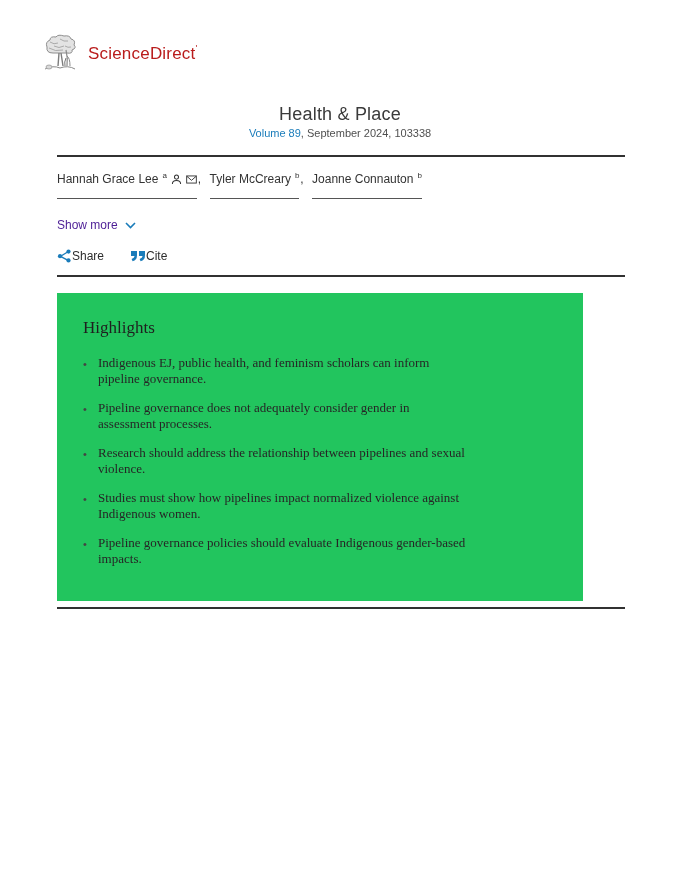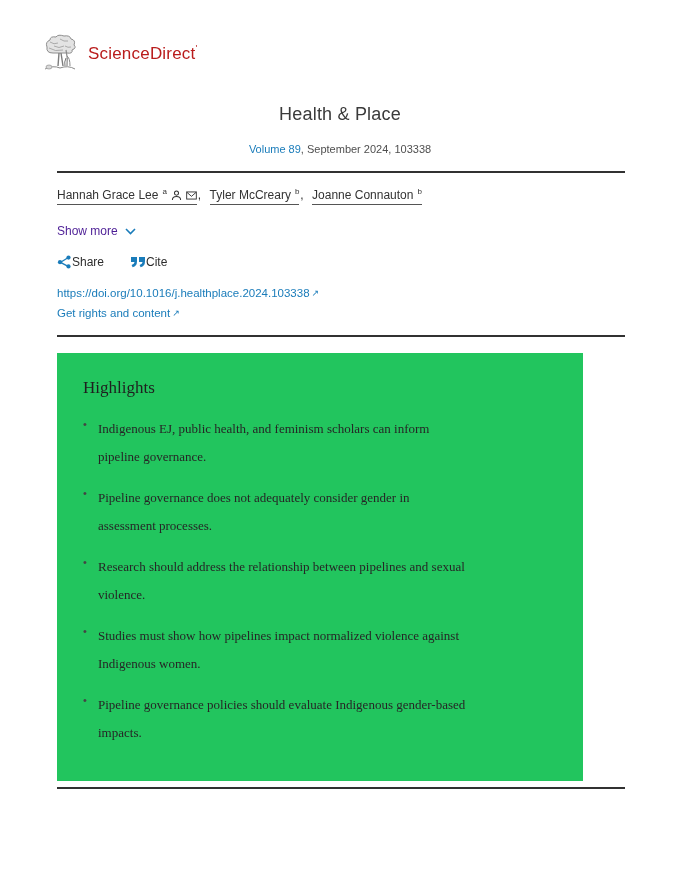--- a/index.html
+++ b/index.html
@@ -10,32 +10,32 @@
 
   
   .topbar { margin:34px 0 0 40px; display:flex; align-items:center; gap:8px; }
   .tree-logo { width:40px; height:40px; }
   .brand { font-size:17px; font-weight:400; letter-spacing:.2px; }
   .brand-mark { font-size:9px; vertical-align:top; position:relative; top:-1px; }
 
   
   .journal-head { text-align:center; margin-top:30px; }
   .journal-title { font-size:18px; color:#3a3a3a; font-weight:400; letter-spacing:.2px; }
-  .journal-meta { margin-top:18px; font-size:11px; color:#4f4f4f; }
+  .journal-meta { margin-top:2px; font-size:11px; color:#4f4f4f; }
   a.link { color:#1a7cba; text-decoration:none; cursor:pointer; }
 
   .rule { border:0; border-top:2px solid #313131; margin:0 55px 0 57px; }
   .rule-1 { margin-top:16px; }
 
   
   .title { margin-top:23px; font-family:"Liberation Serif", serif; font-weight:400;
            font-size:24px; line-height:32px; color:#1f1f1f; white-space:pre-line; }
 
   .authors { margin-top:15px; font-size:12px; color:#333; }
-  .author { border-bottom:1px solid #555; padding-bottom:2px; cursor:pointer;
+  .author { border-bottom:1px solid #555; padding-bottom:12px; cursor:pointer;
             display:inline-flex; align-items:center; gap:4px; }
   .author .sup { font-size:8px; vertical-align:top; position:relative; top:-4px; }
   .author-sep { margin:0 5px 0 1px; }
   .mini-icon { width:11px; height:11px; display:inline-block; }
 
   .show-more { margin-top:19px; font-size:12px; color:#4c1d95; display:flex;
                align-items:center; gap:7px; cursor:pointer; width:max-content; }
 
   .actions { margin-top:17px; display:flex; align-items:center; gap:26px; }
   .action-btn { display:flex; align-items:center; font-size:12px;
@@ -50,21 +50,21 @@
   
   .highlights { margin:16px 97px 0 57px; background:#22c55e; width:526px;
                 padding:25px 36px 34px 26px; }
   .hl-heading { font-family:"Liberation Serif", serif; font-weight:400;
                 font-size:17px; color:#1f1f1f; }
   .hl-list { list-style:none; margin-top:17px; }
   .hl-item { display:flex; margin-bottom:13px; }
   .hl-bullet { width:15px; flex:0 0 15px; font-size:11px; color:#444;
                padding-top:3px; }
   .hl-text { font-family:"Liberation Serif", serif; font-size:13px;
-             line-height:28px; color:#262626; white-space:pre-line; }
+             line-height:16px; color:#262626; white-space:pre-line; }
 
   .rule-3 { margin-top:6px; }
 </style>
 </head>
 <body>
 
 <header class="topbar">
   <svg class="tree-logo" viewBox="0 0 40 40" aria-hidden="true">
     <g fill="none" stroke="#8e8e8e" stroke-width="1">
       <path d="M7,13 Q5,8 10,6 Q10,2 16,3 Q18,0 24,2 Q30,1 31,5 Q36,6 34,11 Q37,14 32,16 Q33,20 27,19 L13,19 Q6,19 7,13 Z" fill="#e3e3e3"></path>
@@ -141,32 +141,20 @@
     </div>
     <div class="action-btn">
       <svg width="16" height="12" viewBox="0 0 16 12" fill="#1a7cba">
         <path d="M1,1 H7 V5.2 Q7,10.4 2.6,11.2 L1.6,9.1 Q4.4,8.2 4.6,6 H1 Z"></path>
         <path d="M9,1 H15 V5.2 Q15,10.4 10.6,11.2 L9.6,9.1 Q12.4,8.2 12.6,6 H9 Z"></path>
       </svg>
       <span>Cite</span>
     </div>
   </div>
 
-  <div class="doi-block">
-    <div class="row">
-      <a class="link">
-        <span>https://doi.org/10.1016/j.healthplace.2024.103338</span><span class="ext-arrow">↗</span>
-      </a>
-    </div>
-    <div class="row">
-      <a class="link">
-        <span>Get rights and content</span><span class="ext-arrow">↗</span>
-      </a>
-    </div>
-  </div>
 </main>
 
 <hr class="rule rule-2">
 
 <section class="highlights">
   <h2 class="hl-heading">Highlights</h2>
   <ul class="hl-list">
     <li class="hl-item">
       <span class="hl-bullet">•</span>
       <span class="hl-text">Indigenous EJ, public health, and feminism scholars can inform

